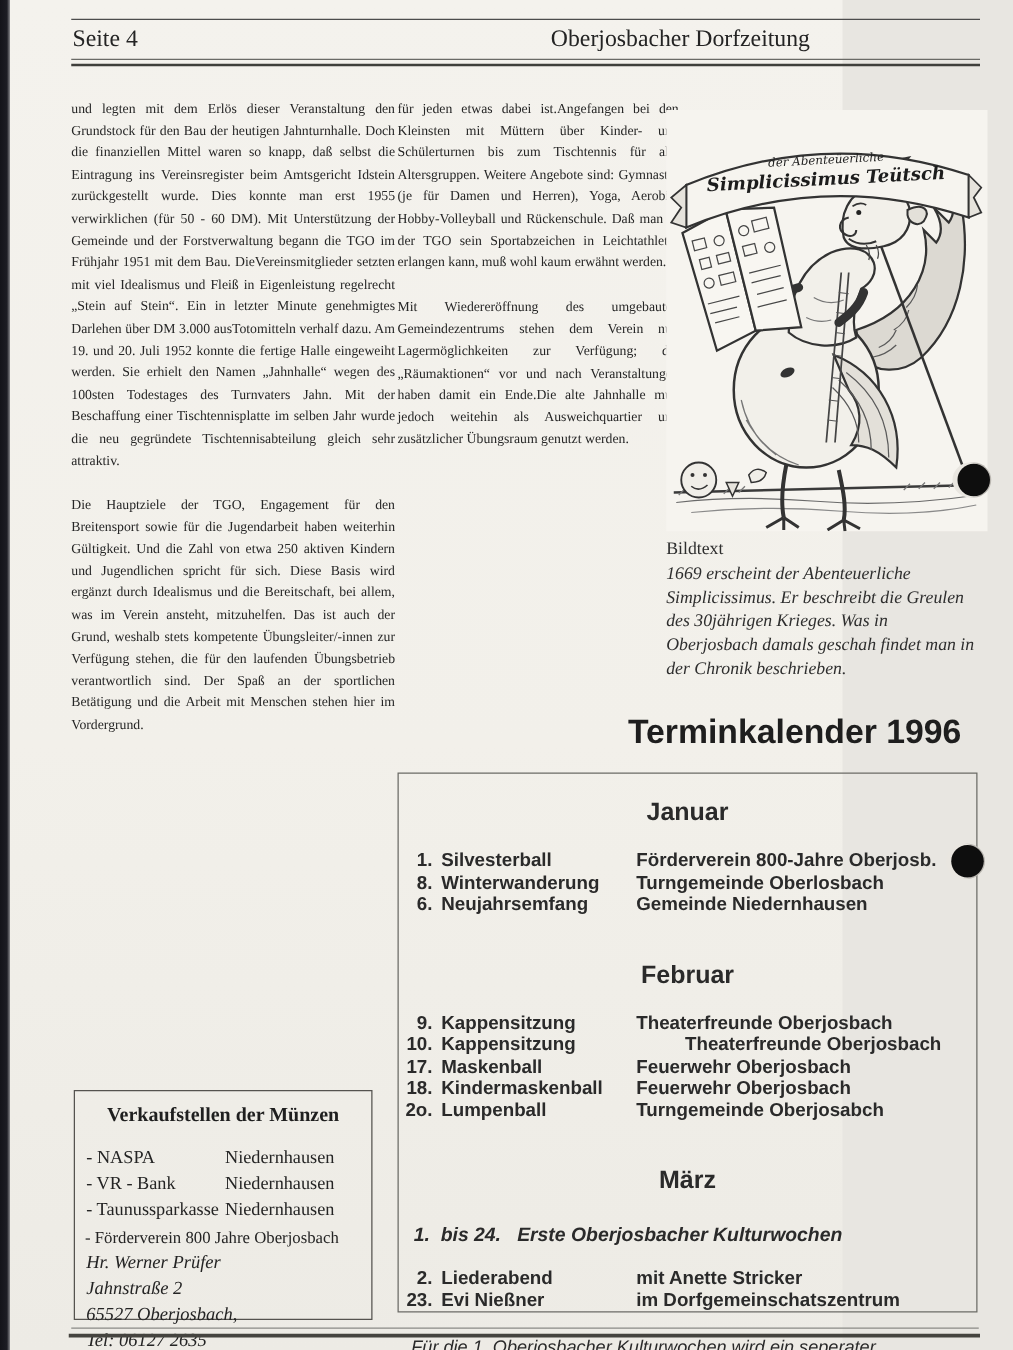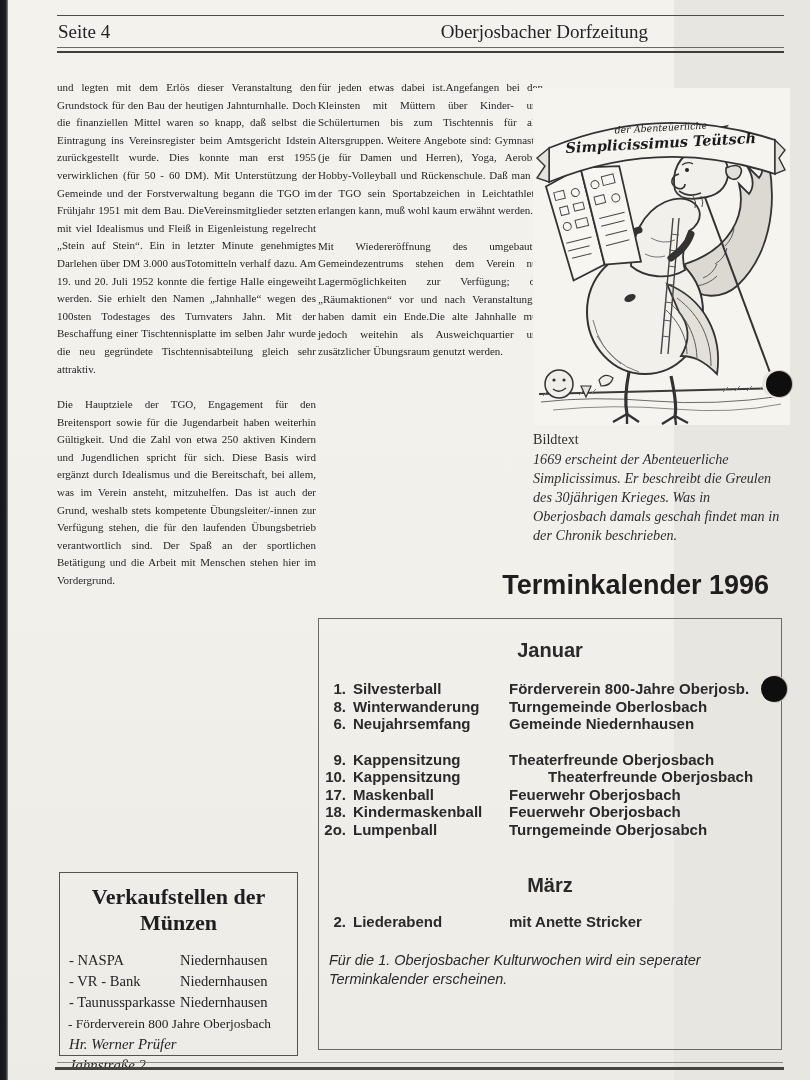--- a/index.html
+++ b/index.html
@@ -50,21 +50,21 @@
   .ev-org.indent{left:229px;}
   .mar-highlight{margin-top:24px;margin-left:12px;font-size:15.5px;font-weight:bold;
        font-style:italic;white-space:pre-wrap;}
   .mar-events{margin-top:16px;}
   .cal-note{margin-top:20px;margin-left:10px;width:420px;font-size:14.5px;
        font-style:italic;line-height:19px;}
 
   
   .sales-box{position:absolute;left:59px;top:872px;width:237px;height:182px;
        border:1.5px solid #55534f;padding:0;}
-  .sales-title{margin-top:11px;width:100%;text-align:center;font-size:22px;
+  .sales-title{margin-top:11px;width:100%;text-align:center;font-size:16px;
        font-weight:bold;color:#1f1f1f;}
   .sales-rows{margin-top:14px;font-size:14.6px;line-height:21px;}
   .sales-row{position:relative;height:21px;}
   .s-name{position:absolute;left:9px;text-align:right;}
   .s-place{position:absolute;left:120px;}
   .s-wide{margin-left:8px;font-size:13.4px;height:21px;line-height:21px;}
   .s-contact{margin-left:9px;font-style:italic;font-size:14.8px;line-height:21px;}
 
   
   .hole{position:absolute;width:26px;height:26px;border-radius:50%;
@@ -202,20 +202,21 @@
         <span class="ev-name">Winterwanderung</span>
         <span class="ev-org">Turngemeinde Oberlosbach</span>
       </div>
       <div class="ev-row">
         <span class="ev-date">6.</span>
         <span class="ev-name">Neujahrsemfang</span>
         <span class="ev-org">Gemeinde Niedernhausen</span>
       </div>
     </div>
 
+    <div class="month-h mh-feb">Februar</div>
     <div class="ev-list">
       <div class="ev-row">
         <span class="ev-date">9.</span>
         <span class="ev-name">Kappensitzung</span>
         <span class="ev-org">Theaterfreunde Oberjosbach</span>
       </div>
       <div class="ev-row">
         <span class="ev-date">10.</span>
         <span class="ev-name">Kappensitzung</span>
         <span class="ev-org indent">Theaterfreunde Oberjosbach</span>
@@ -231,25 +232,31 @@
         <span class="ev-org">Feuerwehr Oberjosbach</span>
       </div>
       <div class="ev-row">
         <span class="ev-date">2o.</span>
         <span class="ev-name">Lumpenball</span>
         <span class="ev-org">Turngemeinde Oberjosabch</span>
       </div>
     </div>
 
     <div class="month-h mh-mar">März</div>
+    <div class="mar-highlight">1.  bis 24.   Erste Oberjosbacher Kulturwochen</div>
     <div class="ev-list mar-events">
       <div class="ev-row">
         <span class="ev-date">2.</span>
         <span class="ev-name">Liederabend</span>
         <span class="ev-org">mit Anette Stricker</span>
+      </div>
+      <div class="ev-row">
+        <span class="ev-date">23.</span>
+        <span class="ev-name">Evi Nießner</span>
+        <span class="ev-org">im Dorfgemeinschatszentrum</span>
       </div>
     </div>
     <div class="cal-note">Für die 1. Oberjosbacher Kulturwochen wird ein seperater Terminkalender erscheinen.</div>
   </div>
 
   <div class="sales-box">
     <div class="sales-title">Verkaufstellen der Münzen</div>
     <div class="sales-rows">
       <div class="sales-row">
         <span class="s-name">- NASPA</span>

